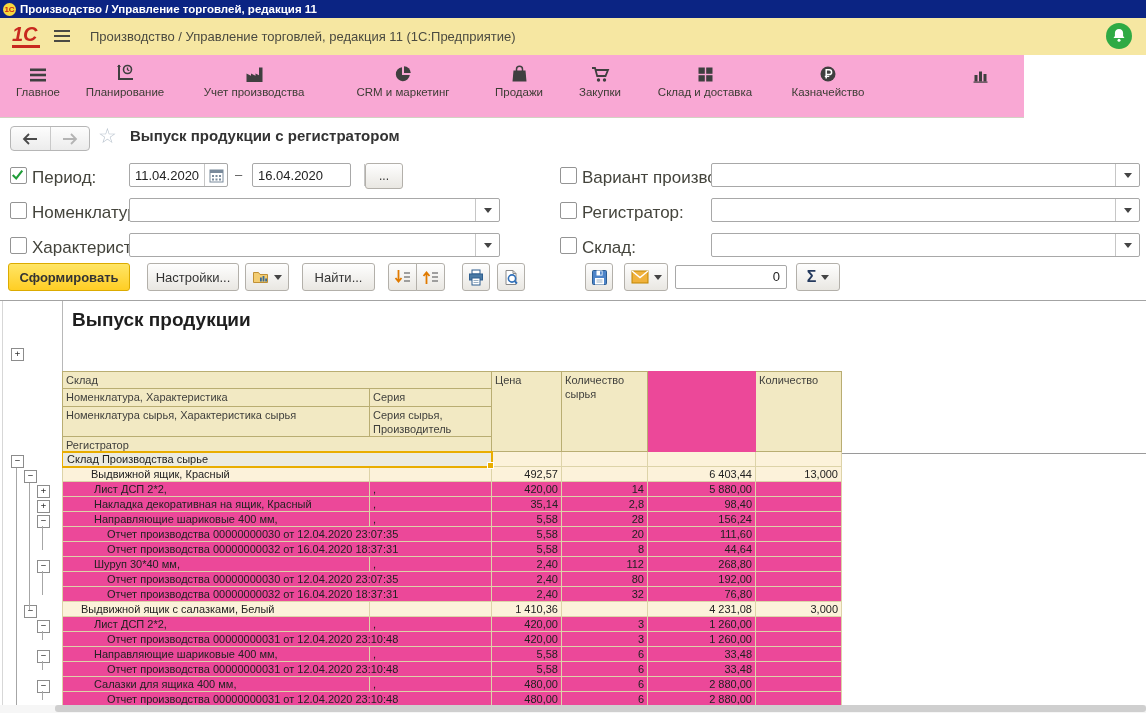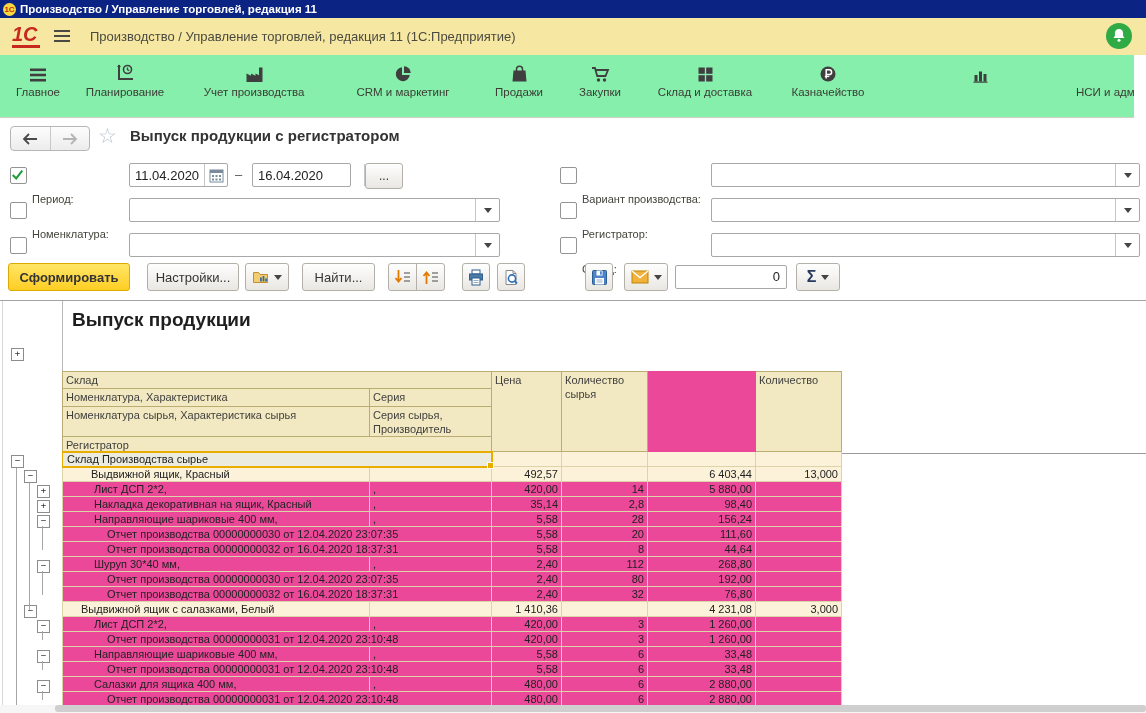--- a/index.html
+++ b/index.html
@@ -13,35 +13,35 @@
   .titlebar .wtitle{color:#fff;font-size:11.5px;font-weight:bold;white-space:nowrap;}
   
   .appheader{position:absolute;left:0;top:18px;width:1146px;height:37px;background:#f6e7a2;}
   .onec-logo{position:absolute;left:12px;top:5px;color:#c8291f;font-weight:bold;font-style:italic;
              font-size:20px;line-height:22px;border-bottom:3px solid #c8291f;padding:0 2px 0 0;}
   .hamburger{position:absolute;left:52px;top:9px;width:20px;height:18px;cursor:pointer;}
   .apptitle{position:absolute;left:90px;top:11px;font-size:13px;color:#4a4a40;white-space:nowrap;}
   .bell{position:absolute;right:14px;top:5px;width:26px;height:26px;border-radius:50%;background:#2faa44;
         display:flex;align-items:center;justify-content:center;cursor:pointer;}
   
-  .ribbon{position:absolute;left:0;top:55px;width:1134px;height:63px;background:#86efac;
+  .ribbon{position:absolute;left:0;top:55px;width:1024px;height:63px;background:#f9a8d4;
           border-bottom:1px solid #d2d2c2;display:flex;padding-left:6px;box-sizing:border-box;overflow:hidden;}
   .ribbon-item{flex:0 0 auto;display:flex;flex-direction:column;align-items:center;padding-top:6px;
           font-size:11.5px;color:#3c3c34;text-align:center;line-height:1.18;cursor:pointer;}
   .ribbon-item .ric{height:22px;display:flex;align-items:flex-end;justify-content:center;margin-bottom:3px;}
   
   .navbtns{position:absolute;left:10px;top:126px;width:78px;height:23px;display:flex;
            border:1px solid #b6b6b6;border-radius:4px;overflow:hidden;background:linear-gradient(#fdfdfd,#ececec);}
   .navbtns .half{width:39px;display:flex;align-items:center;justify-content:center;cursor:pointer;}
   .navbtns .half+.half{border-left:1px solid #c9c9c9;}
   .star{position:absolute;left:98px;top:124px;font-size:21px;color:#bcc6d0;cursor:pointer;}
   .pagetitle{position:absolute;left:130px;top:127px;font-size:15px;font-weight:bold;color:#333;}
   
   .cb{position:absolute;width:15px;height:15px;border:1px solid #949494;border-radius:2px;background:#fff;cursor:pointer;}
-  .flabel{position:absolute;font-size:11px;color:#44443c;white-space:nowrap;margin-top:25px;}
+  .flabel{position:absolute;font-size:17px;color:#44443c;white-space:nowrap;}
   .field{position:absolute;height:24px;border:1px solid #a8a8a8;border-radius:2px;background:#fff;
          box-sizing:border-box;display:flex;align-items:center;}
   .field .ftext{flex:1;font-size:13px;padding:0 5px;color:#222;}
   .field .fbtn{width:23px;height:100%;display:flex;align-items:center;justify-content:center;
          border-left:1px solid #c6c6c6;cursor:pointer;}
   .tri{width:0;height:0;border-left:4px solid transparent;border-right:4px solid transparent;border-top:5px solid #444;}
   .dash{position:absolute;font-size:13px;color:#555;}
   .dotsbtn{position:absolute;height:24px;border:1px solid #b3b0aa;border-radius:3px;
          background:linear-gradient(#fefefe,#e9e7e2);font-size:12px;color:#333;
          display:flex;align-items:center;justify-content:center;cursor:pointer;}

